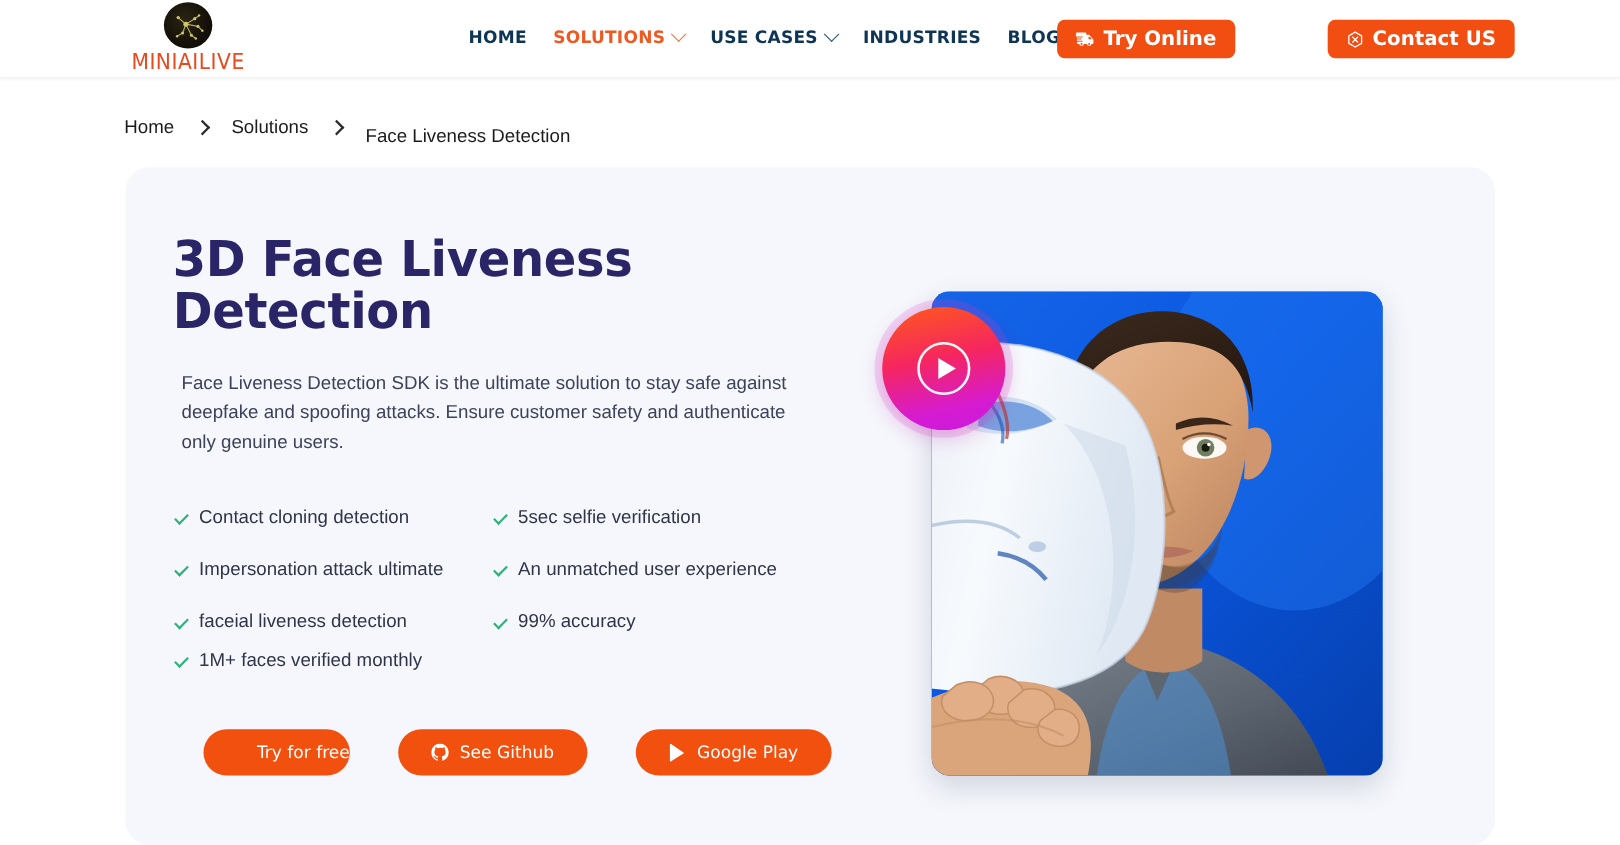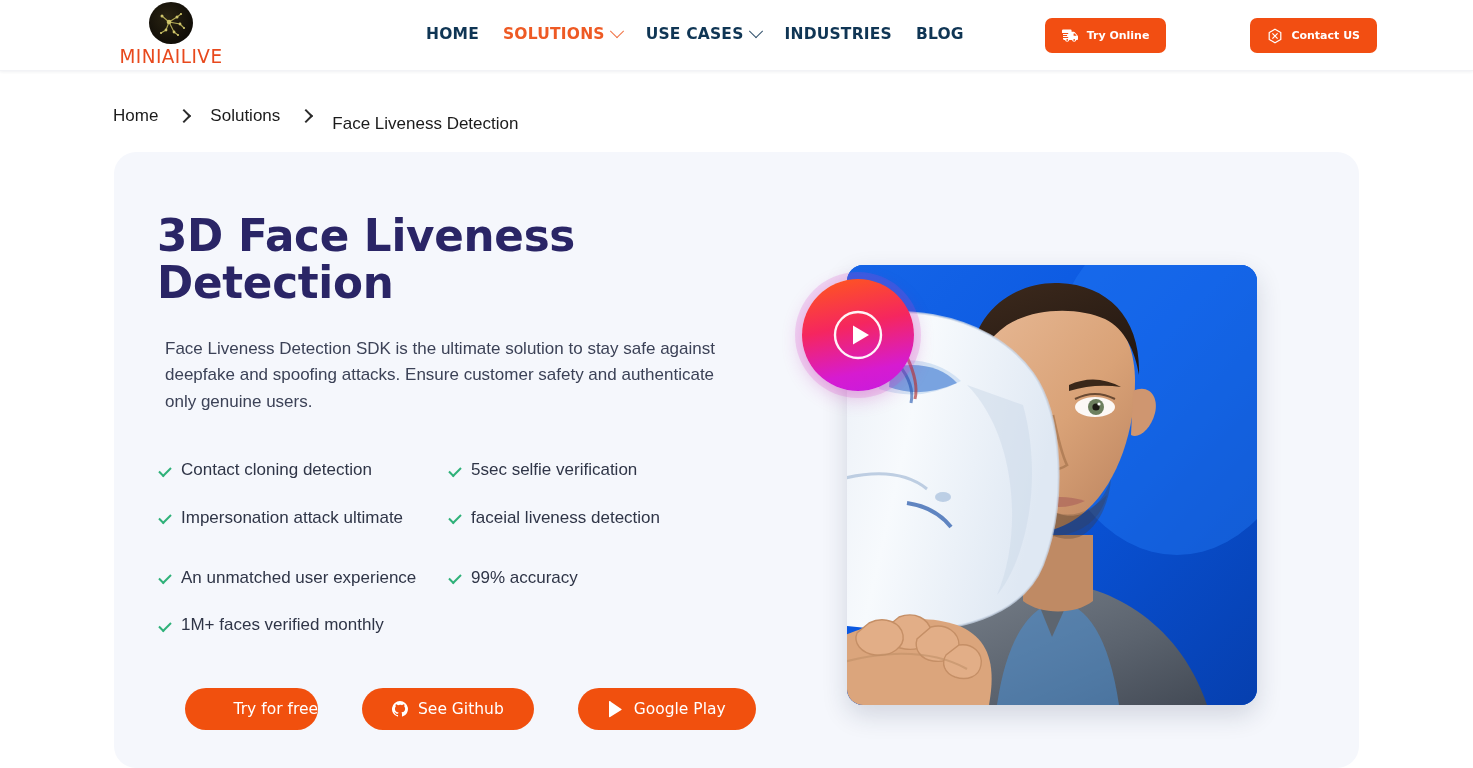--- a/index.html
+++ b/index.html
@@ -104,21 +104,21 @@
   }
   .btn-hdr {
     display: inline-flex;
     align-items: center;
     gap: 8px;
     height: 35px;
     padding: 0 17px;
     border-radius: 7px;
     background: #f24e12;
     color: #ffffff;
-    font-size: 11px;
+    font-size: 18px;
     font-weight: 700;
     border: none;
     cursor: pointer;
     white-space: nowrap;
     font-family: "DejaVu Sans", sans-serif;
   }
   .btn-hdr svg { display: block; }
 
   
   .breadcrumb {
@@ -382,27 +382,27 @@
 
       <div class="feature-item">
         <span class="check"></span>
         <span class="feature-text">5sec selfie verification</span>
       </div>
       <div class="feature-item two-line">
         <span class="check"></span>
         <span class="feature-text">Impersonation attack ultimate</span>
       </div>
 
+      <div class="feature-item two-line">
+        <span class="check"></span>
+        <span class="feature-text">An unmatched user experience</span>
+      </div>
       <div class="feature-item">
         <span class="check"></span>
         <span class="feature-text">faceial liveness detection</span>
-      </div>
-      <div class="feature-item two-line">
-        <span class="check"></span>
-        <span class="feature-text">An unmatched user experience</span>
       </div>
 
       <div class="feature-item">
         <span class="check"></span>
         <span class="feature-text">99% accuracy</span>
       </div>
       <div class="feature-item">
         <span class="check"></span>
         <span class="feature-text">1M+ faces verified monthly</span>
       </div>

